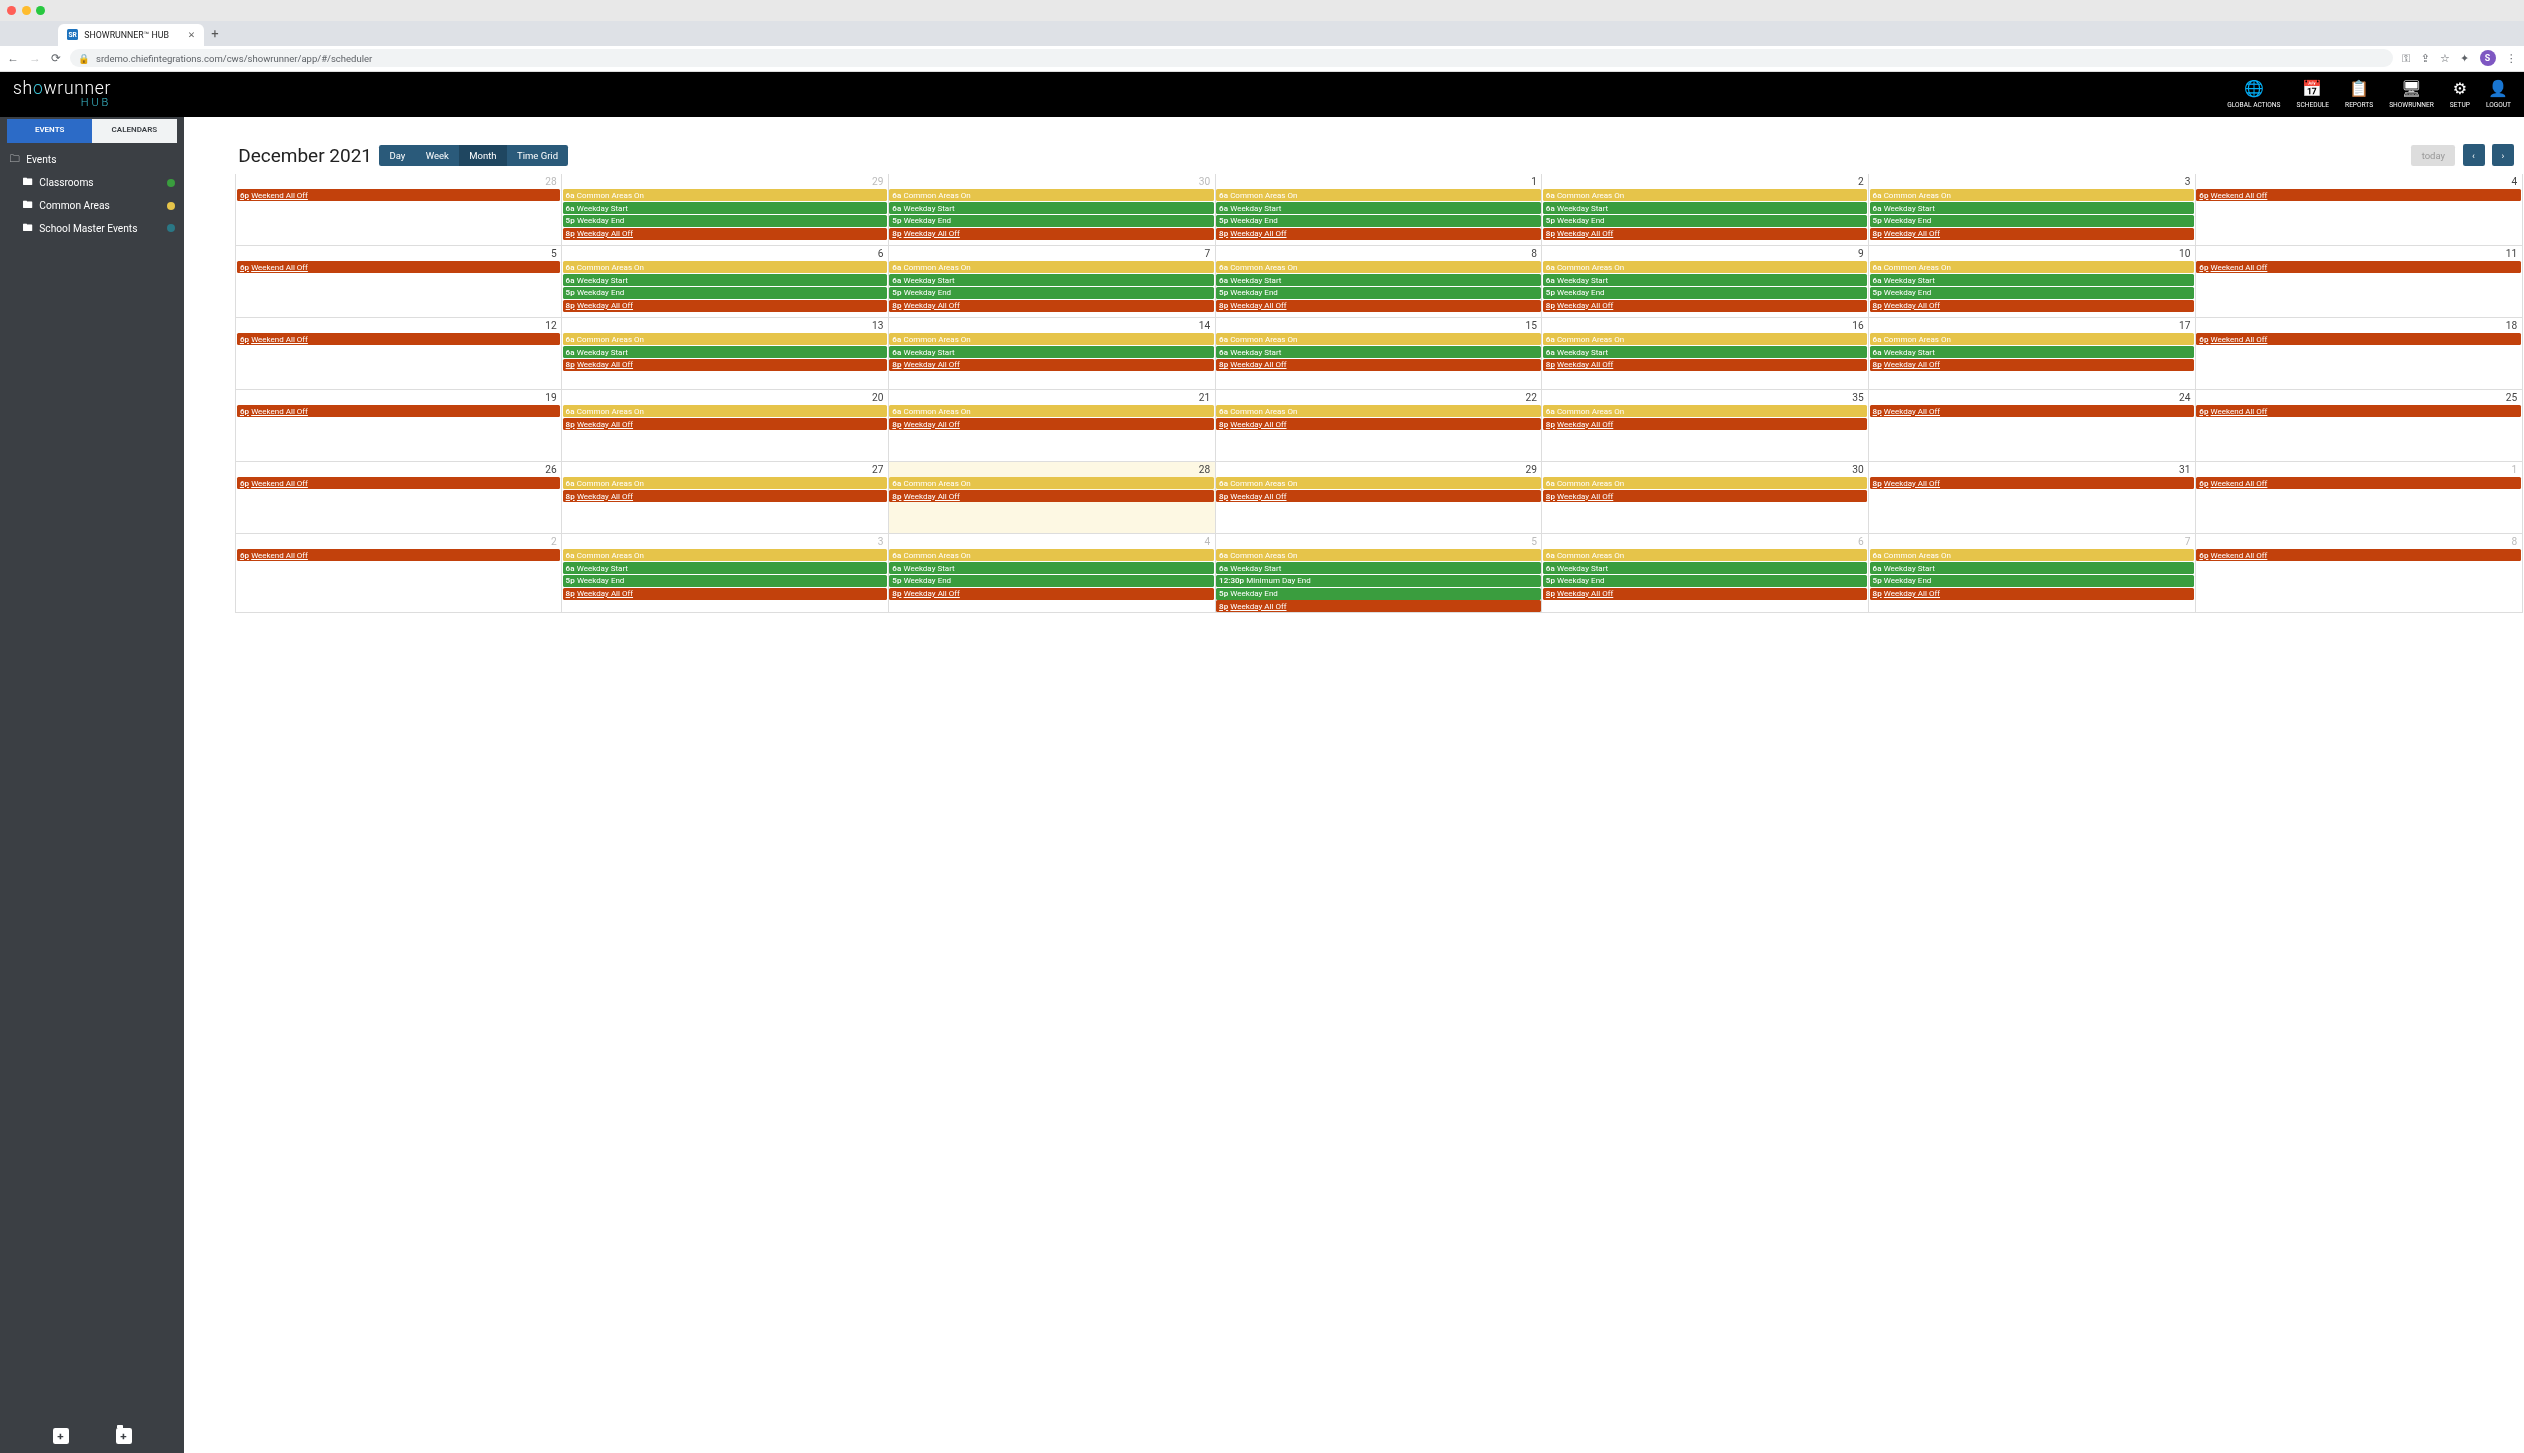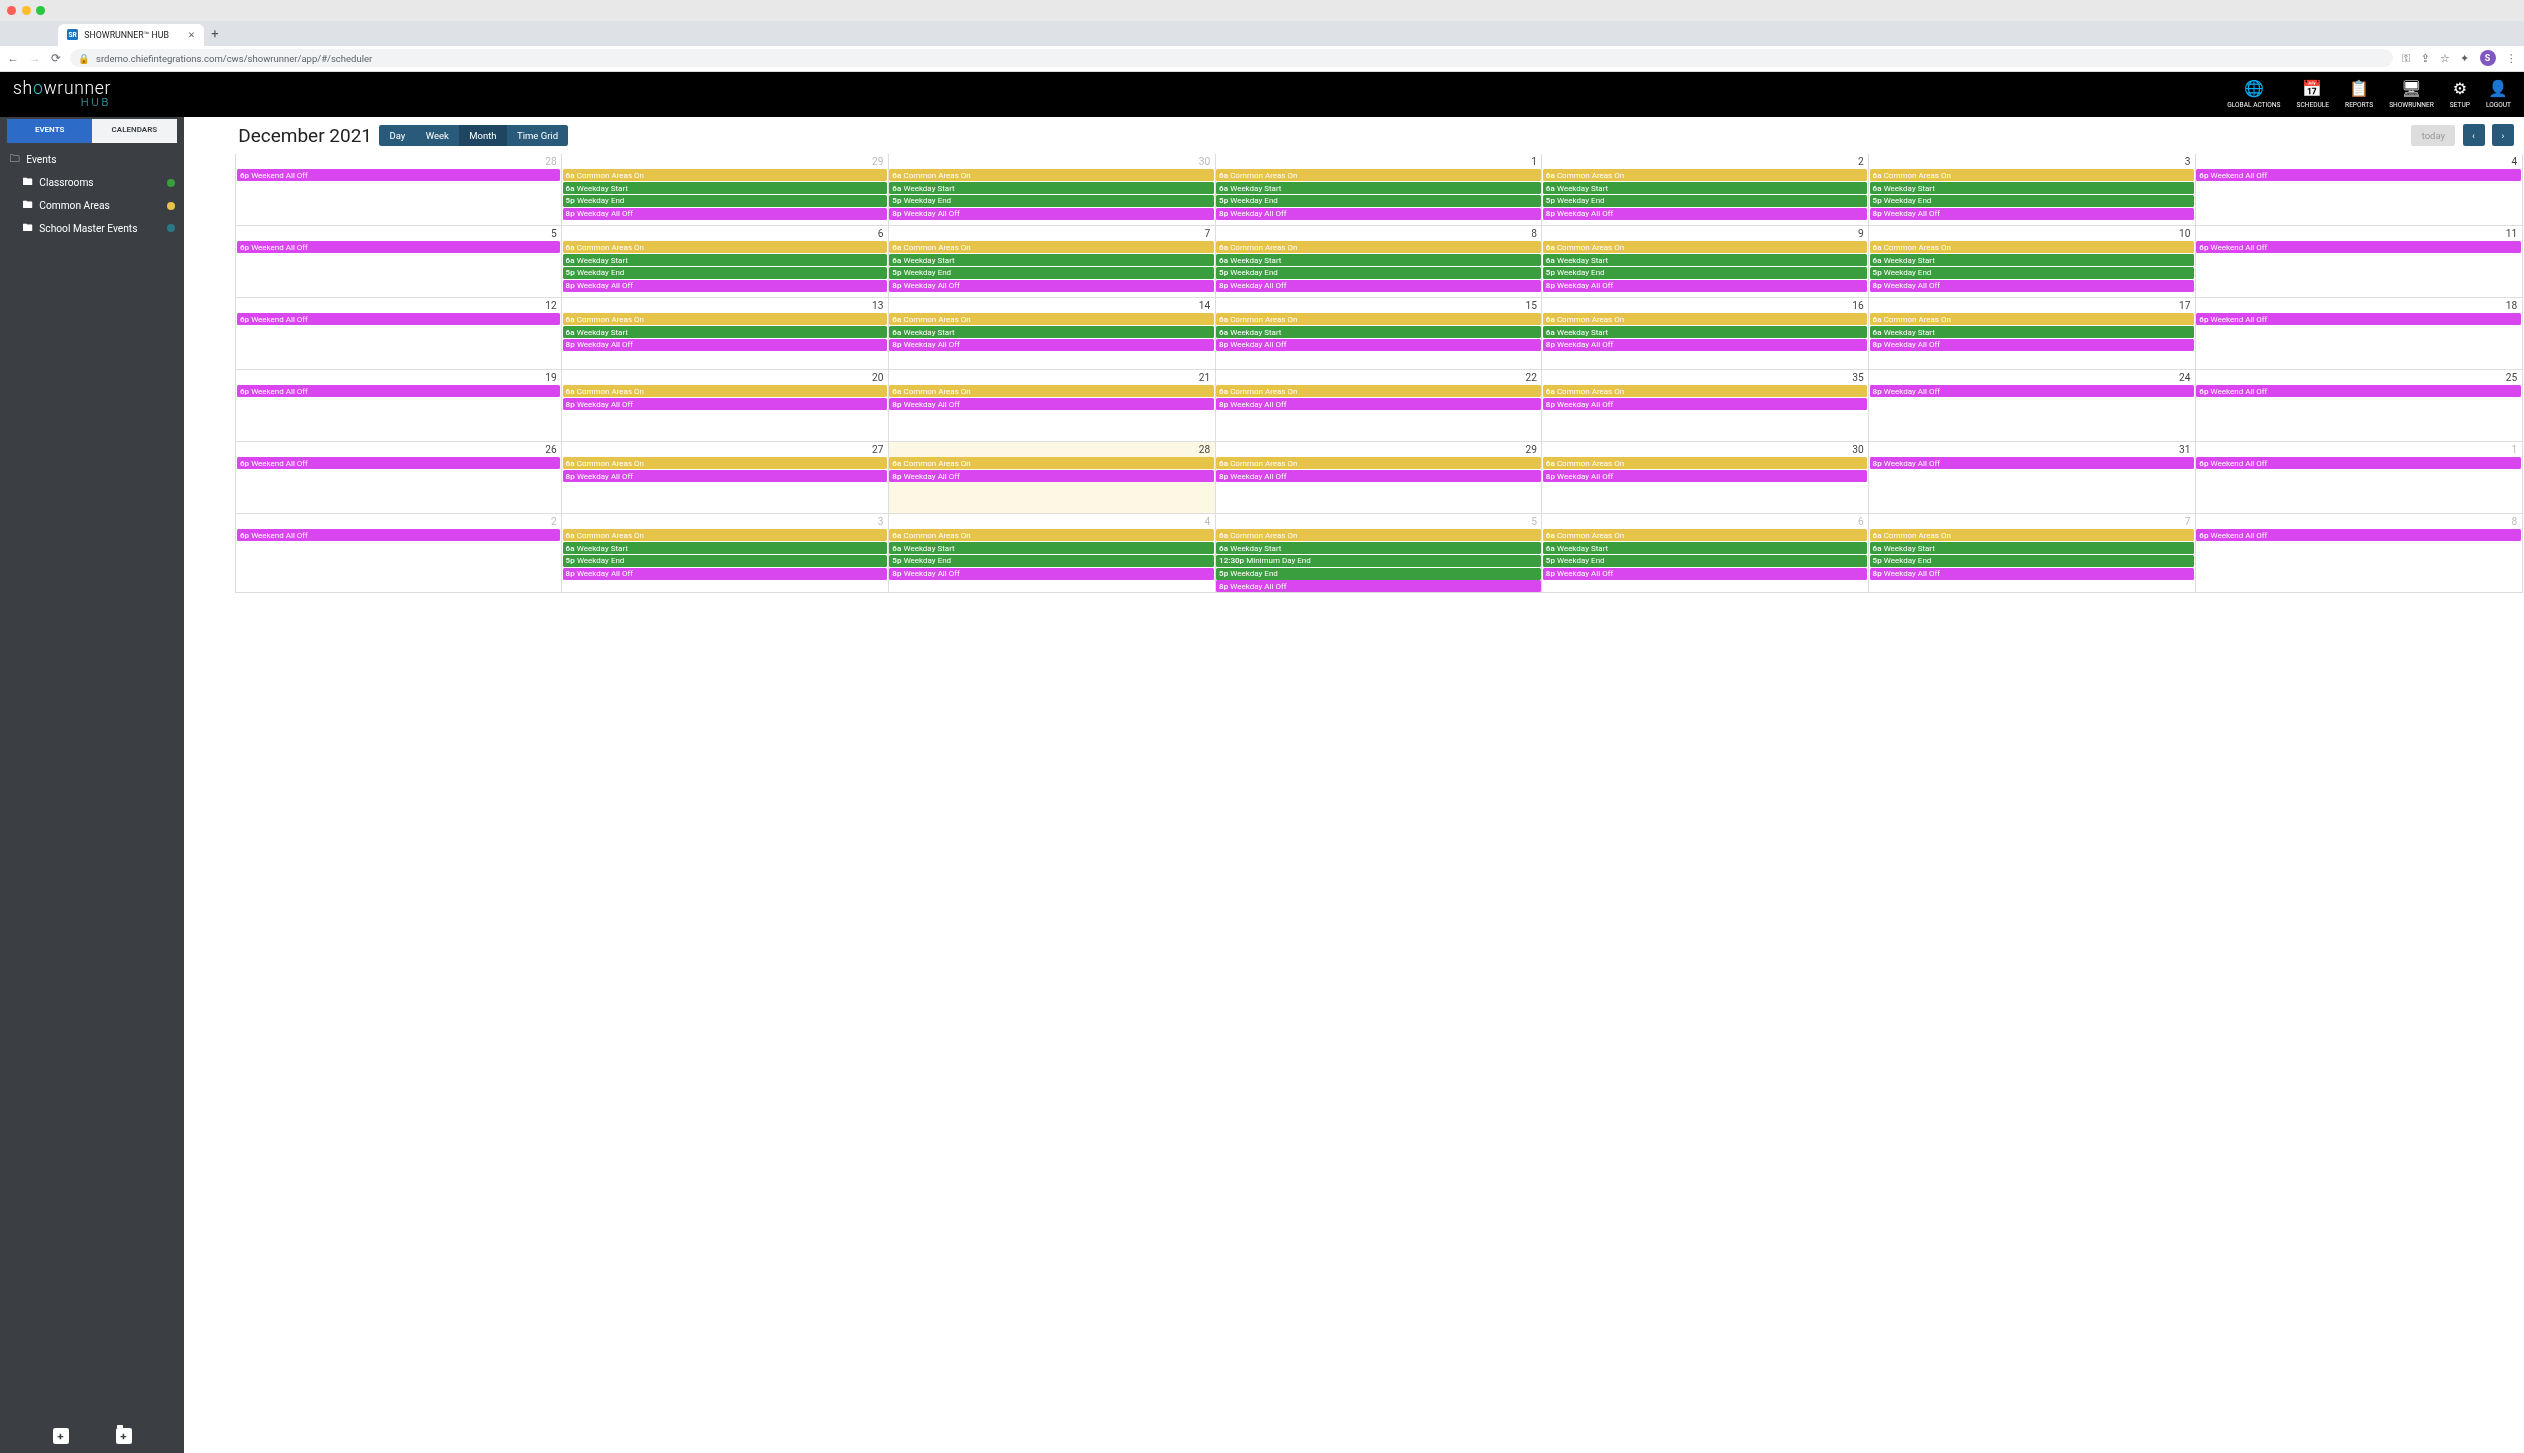--- a/index.html
+++ b/index.html
@@ -38,42 +38,42 @@
   .tree { padding:0 8.8px; font-size:10.2px; }
   .tree-row { display:flex; align-items:center; gap:5.8px; padding:2.9px 0; cursor:pointer; }
   .tree-row .ficon { width:11.7px; text-align:center; }
   .tree-child { padding-left:13px; }
   .color-dot { width:8px; height:8px; border-radius:50%; margin-left:auto; }
   .side-bottom { margin-top:auto; display:flex; justify-content:space-around; padding:8.8px 29px; }
   .side-addbtn { width:16px; height:16px; background:#fff; color:#3b3f44; border-radius:2.2px; display:flex; align-items:center; justify-content:center; font-size:11.7px; font-weight:bold; cursor:pointer; position:relative; }
   .side-addbtn.folder::after { content:''; position:absolute; width:5.8px; height:2.9px; background:#fff; top:-2.9px; left:1.5px; border-radius:0.7px 0.7px 0 0; }
   
   .main { flex:1; background:#fff; display:flex; flex-direction:column; overflow:hidden; }
-  .cal-toolbar { display:flex; align-items:center; padding:7.3px 10.2px; gap:7.3px; }
+  .cal-toolbar { display:flex; align-items:center; padding:7.3px 10.2px; gap:7.3px;margin-top:20px; }
   .cal-title { font-size:19px; font-weight:400; }
   .view-switch { margin-left:auto; display:flex; background:#2a5a7a; border-radius:2.2px; overflow:hidden; }
   .view-btn { padding:5.1px 10.2px; color:#fff; font-size:9.5px; cursor:pointer; }
   .view-btn.active { background:#1f4660; }
   .today-btn { background:#ddd; color:#999; padding:5.1px 10.2px; border-radius:2.2px; font-size:9.5px; cursor:pointer; }
   .nav-btn { background:#2a5a7a; color:#fff; width:22px; height:22px; display:flex; align-items:center; justify-content:center; border-radius:2.2px; cursor:pointer; }
   .cal-grid { flex:1; overflow-y:auto; padding:0 1.5px 0 7.3px; }
   .cal-header-row { display:grid; grid-template-columns:repeat(7,1fr); border:0.7px solid #ddd; border-bottom:none; }
   .cal-header-cell { padding:4.4px; text-align:center; font-size:9.5px; background:#fff; }
   .cal-body { display:grid; grid-template-columns:repeat(7,1fr); }
   .cal-cell { border:0.7px solid #ddd; border-top:none; border-left:none; min-height:72px; position:relative; background:#fff; }
   .cal-cell:first-child, .cal-cell:nth-child(7n+1) { border-left:0.7px solid #ddd; }
   .cal-cell.other-month .daynum { color:#bbb; }
   .cal-cell.today { background:#fdf8e3; }
   .daynum { text-align:right; padding:2.2px 4.4px; font-size:10.2px; color:#444; }
   .events { display:flex; flex-direction:column; gap:0.7px; padding:0 0.7px; }
   .event { font-size:8px; color:#fff; padding:1.5px 2.9px; border-radius:1.5px; white-space:nowrap; overflow:hidden; cursor:pointer; }
   .event .etime { font-weight:600; margin-right:2.2px; opacity:0.95; }
   .ev-yellow { background:#e6c44a; }
   .ev-green  { background:#3a9d3e; }
-  .ev-teal   { background:#d946ef; }
+  .ev-teal   { background:#c2410c;text-decoration:underline; }
 </style>
 </head>
 <body>
 
 <div class="mac-titlebar">
   <div class="mac-dot mac-red"></div>
   <div class="mac-dot mac-yellow"></div>
   <div class="mac-dot mac-green"></div>
 </div>
 

